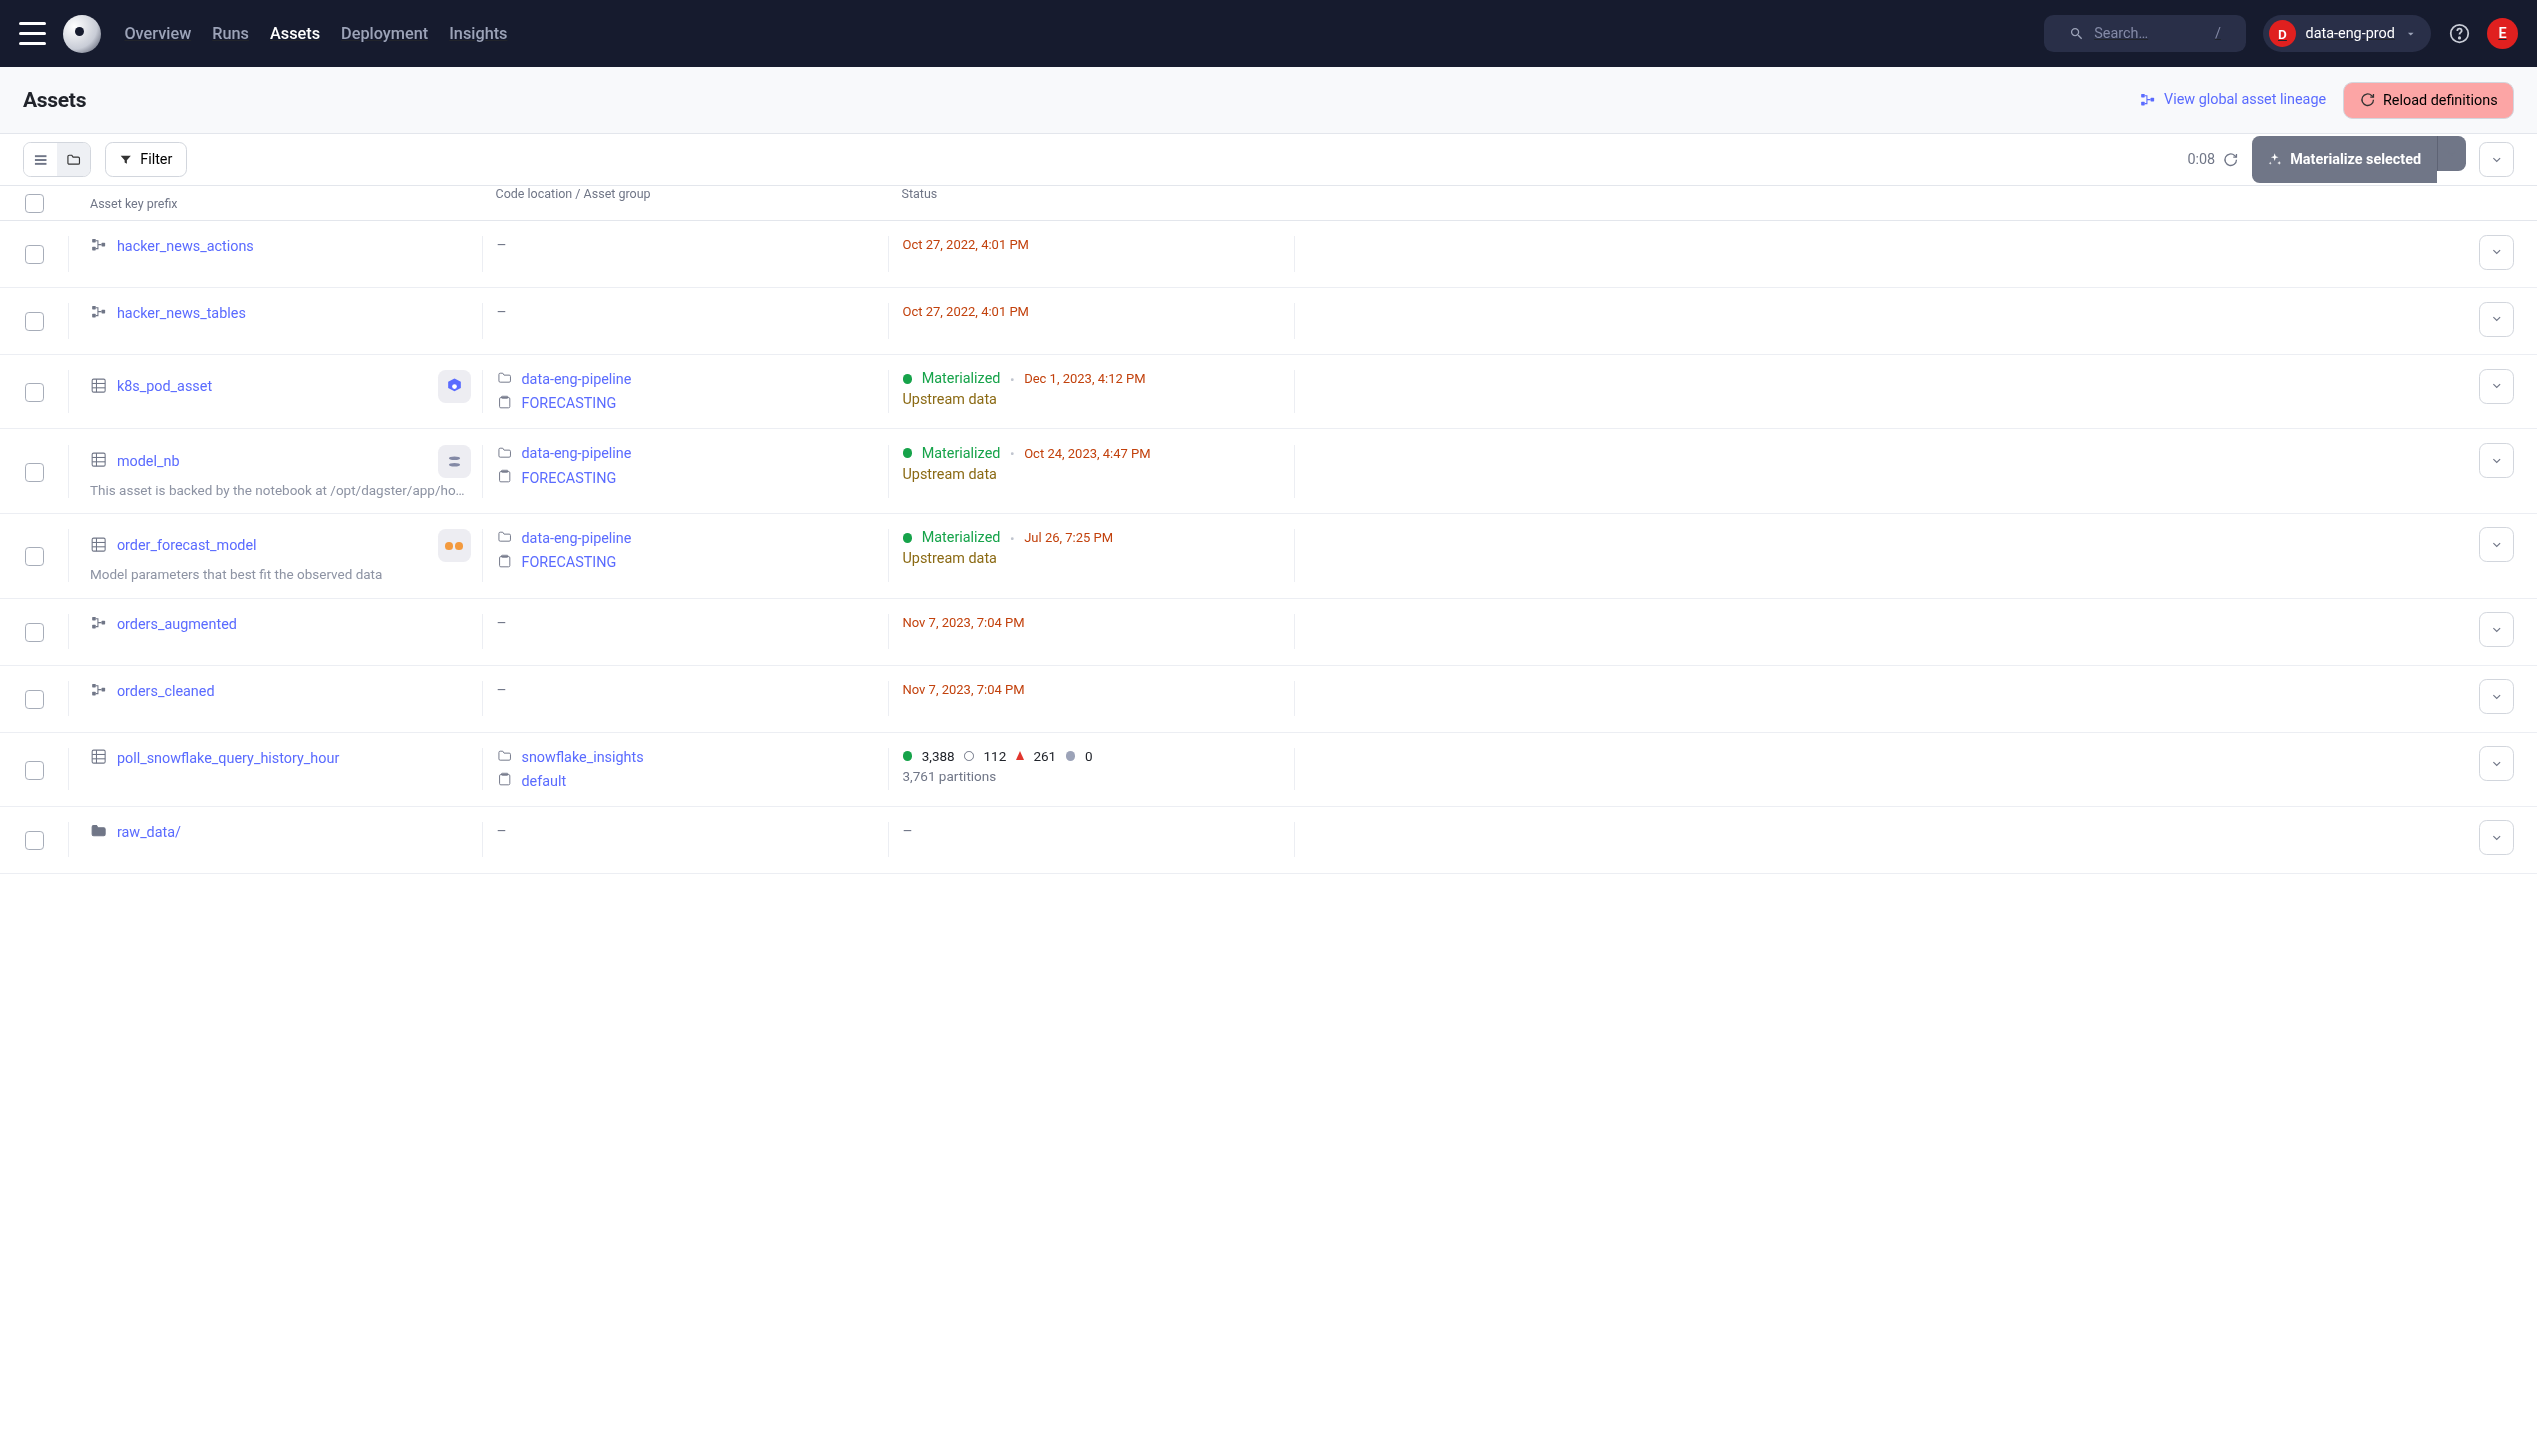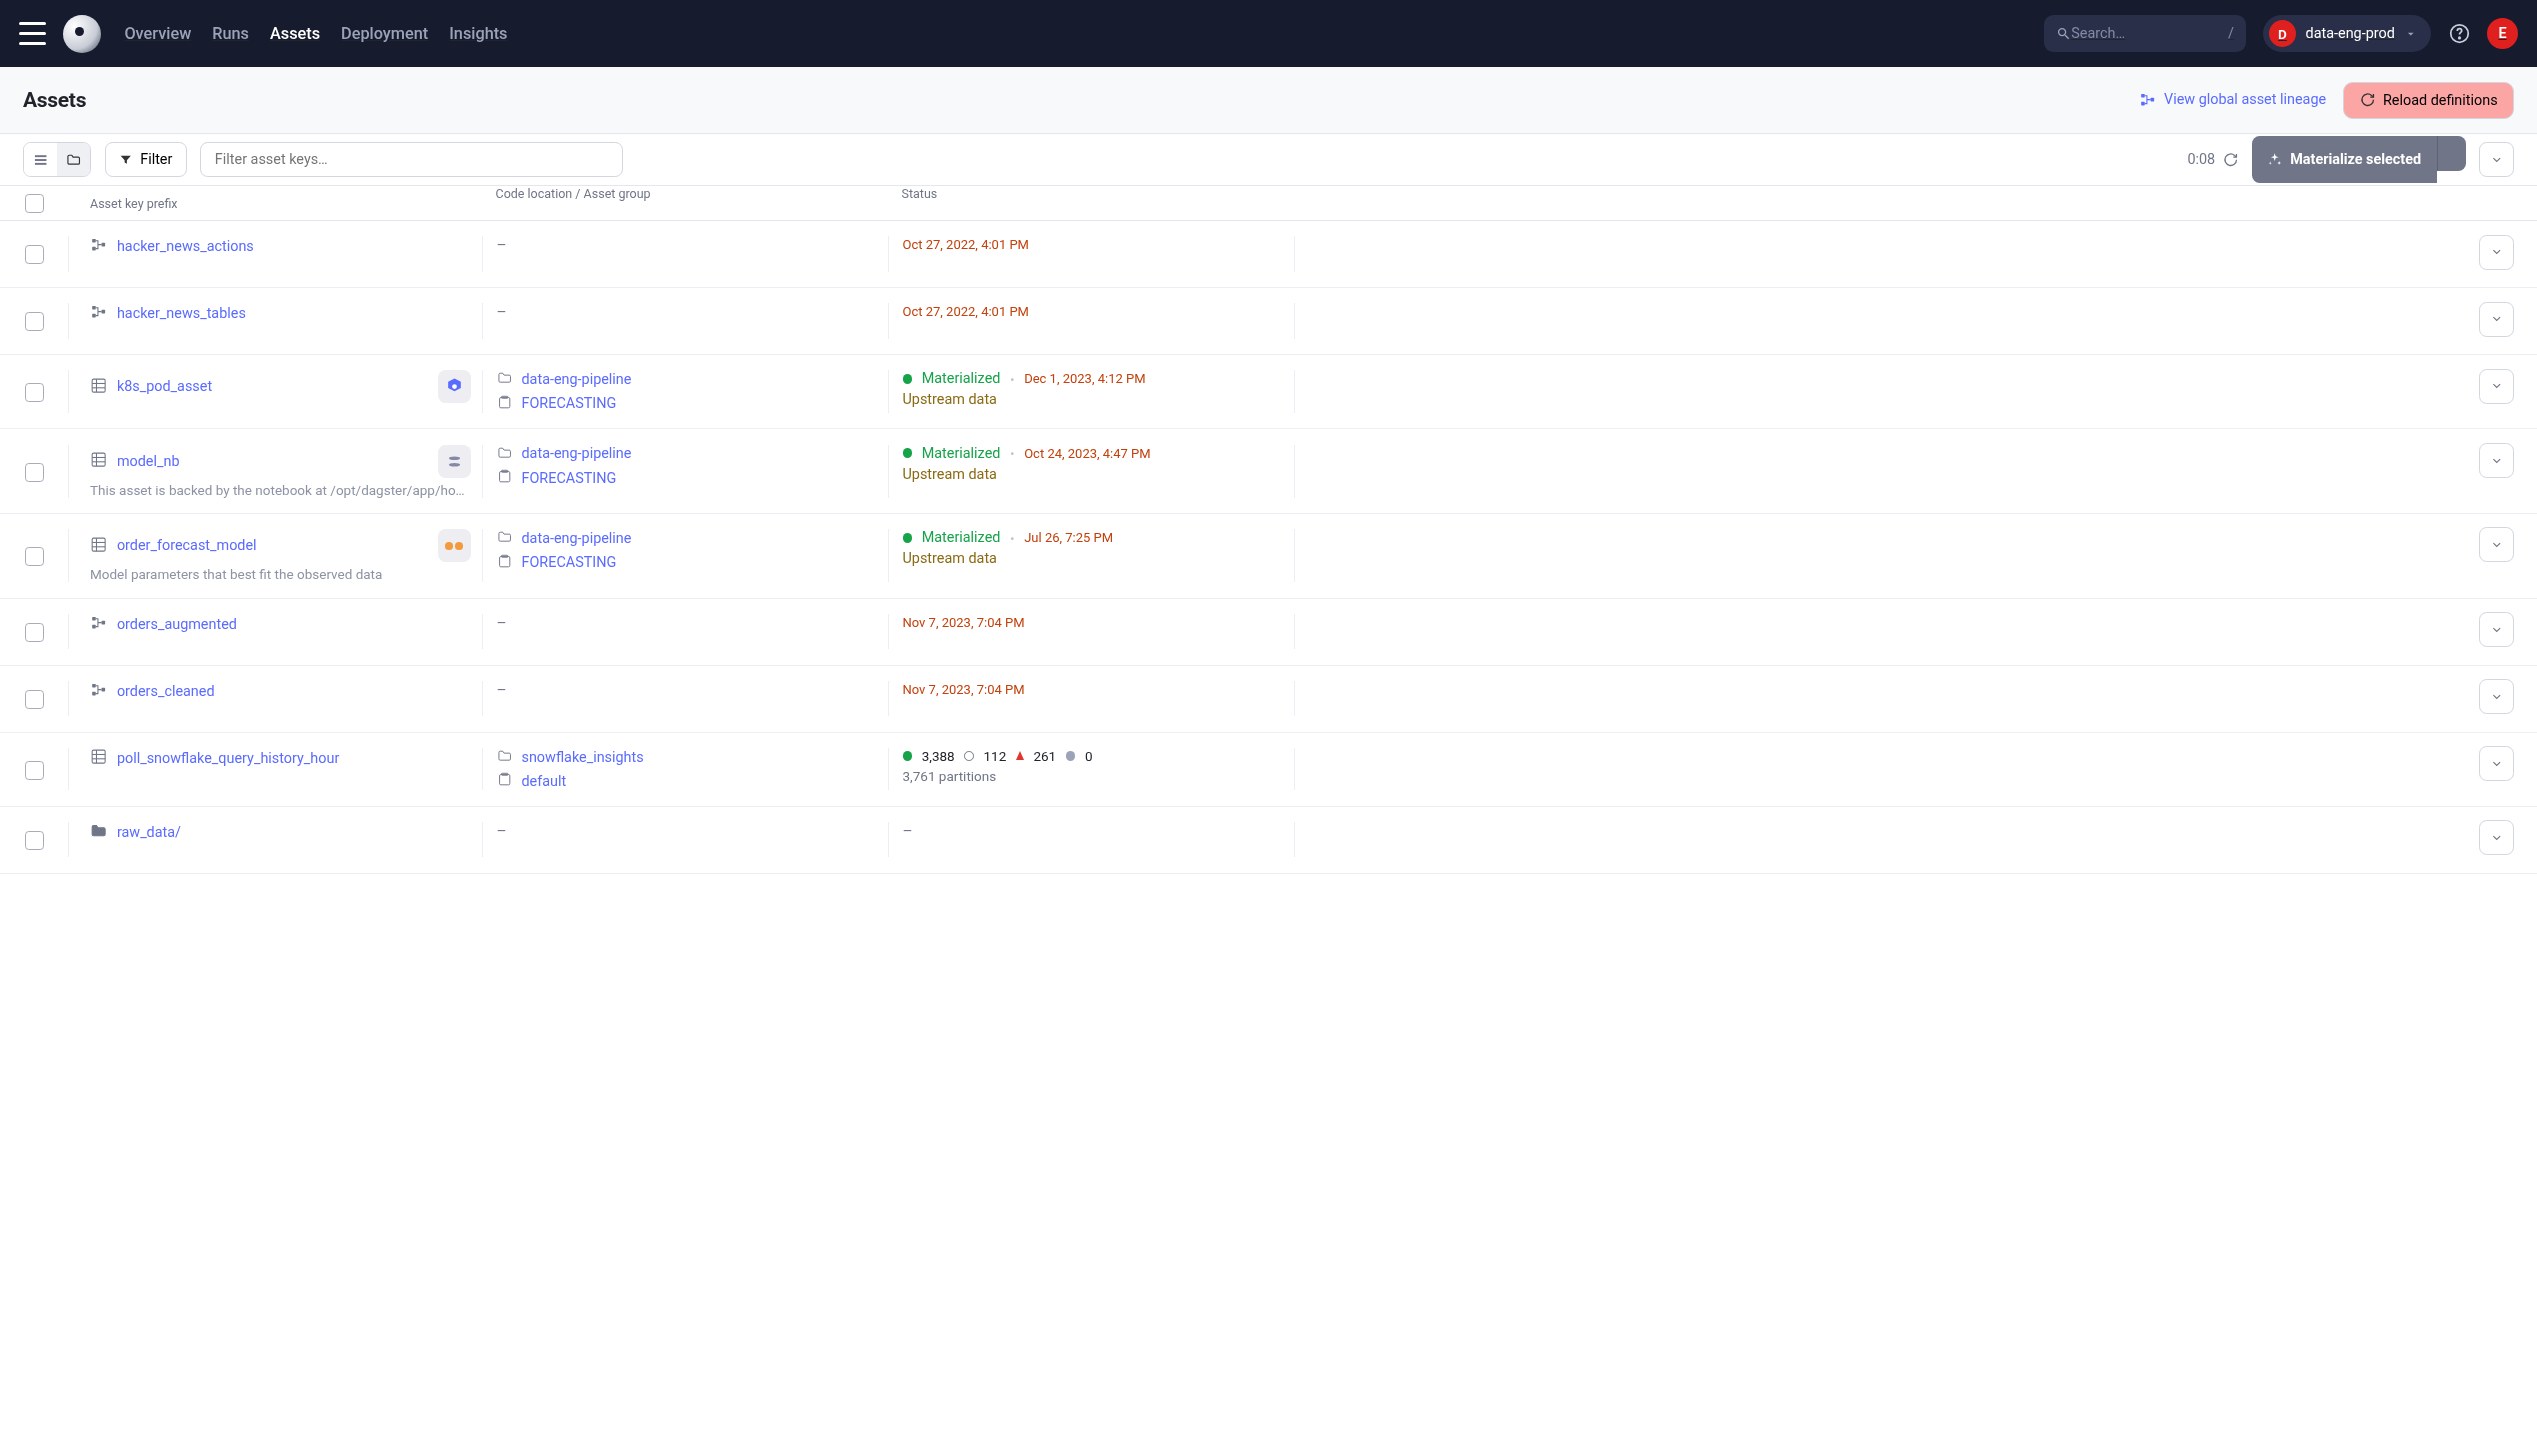--- a/index.html
+++ b/index.html
@@ -8,21 +8,21 @@
 
 .topnav { background: #161b2e; height: 67px; display: flex; align-items: center; padding: 0 19px; gap: 17.3px; text-decoration: underline; }
 .hamburger { width: 27px; height: 23px; display: flex; flex-direction: column; justify-content: space-between; cursor: pointer; }
 .hamburger span { height: 2.9px; background: #fff; border-radius: 1.9px; }
 .logo { width: 38px; height: 38px; border-radius: 50%; background: radial-gradient(circle at 30% 30%, #fff, #c8ccd6 60%, #3a3f52); position: relative; }
 .logo::after { content: ""; position: absolute; width: 9.6px; height: 9.6px; background: #161b2e; border-radius: 50%; top: 32%; left: 30%; }
 .navlinks { display: flex; gap: 21px; margin-left: 5.8px; }
 .navlinks a { color: #9ca3b8; text-decoration: none; font-size: 16.3px; font-weight: 500; cursor: pointer; }
 .navlinks a.active { color: #fff; }
 .topnav .spacer { flex: 1; }
-.searchbox { background: #292f48; border-radius: 9.6px; height: 37px; width: 202px; display: flex; align-items: center; padding: 0 12px; gap: 0; }
+.searchbox { background: #292f48; border-radius: 9.6px; height: 37px; width: 202px; display: flex; align-items: center; padding: 0 25px; gap: 10px; }
 .searchbox svg { fill: #9ca3b8; }
 .searchbox .ph { color: #848aa6; flex: 1; font-size: 14.4px; }
 .searchbox .kbd { color: #848aa6; font-size: 14.4px; }
 .ws-pill { background: #292f48; border-radius: 19px; height: 37px; display: flex; align-items: center; padding: 0 13.5px 0 5.8px; gap: 9.6px; }
 .ws-pill .badge { width: 27px; height: 27px; border-radius: 50%; background: #e0201f; color: #fff; display: flex; align-items: center; justify-content: center; font-weight: 600; font-size: 13.5px; }
 .ws-pill .name { color: #fff; font-size: 14.4px; }
 .ws-pill .chev { width: 13.5px; height: 13.5px; fill: #9ca3b8; }
 .help-btn { width: 21px; height: 21px; }
 .help-btn svg { stroke: #c8ccd6; fill: none; stroke-width: 2; }
 .avatar { width: 31px; height: 31px; border-radius: 50%; background: #e0201f; color: #fff; display: flex; align-items: center; justify-content: center; font-weight: 600; font-size: 14.4px; }
@@ -170,21 +170,20 @@
           <path d="M3 7a2 2 0 012-2h4l2 3h8a2 2 0 012 2v7a2 2 0 01-2 2H5a2 2 0 01-2-2V7z"></path>
         </svg>
     </button>
   </div>
   <button class="filter-btn">
     <svg width="13.5" height="13.5" viewBox="0 0 24 24" fill="#333">
         <path d="M3 5h18l-7 8v6l-4-2v-4L3 5z"></path>
       </svg>
     <span>Filter</span>
   </button>
-  <input class="filter-input" placeholder="Filter asset keys…" style="">
   <div class="spacer"></div>
   <div class="timer">
     <span>0:08</span>
     <svg width="15.4" height="15.4" viewBox="0 0 24 24" fill="none" stroke="#707687" stroke-width="2">
         <path d="M21 12a9 9 0 11-3-6.7L21 8"></path>
         <path d="M21 3v5h-5"></path>
       </svg>
   </div>
   <div class="mat-btn-group">
     <button class="mat-btn">

